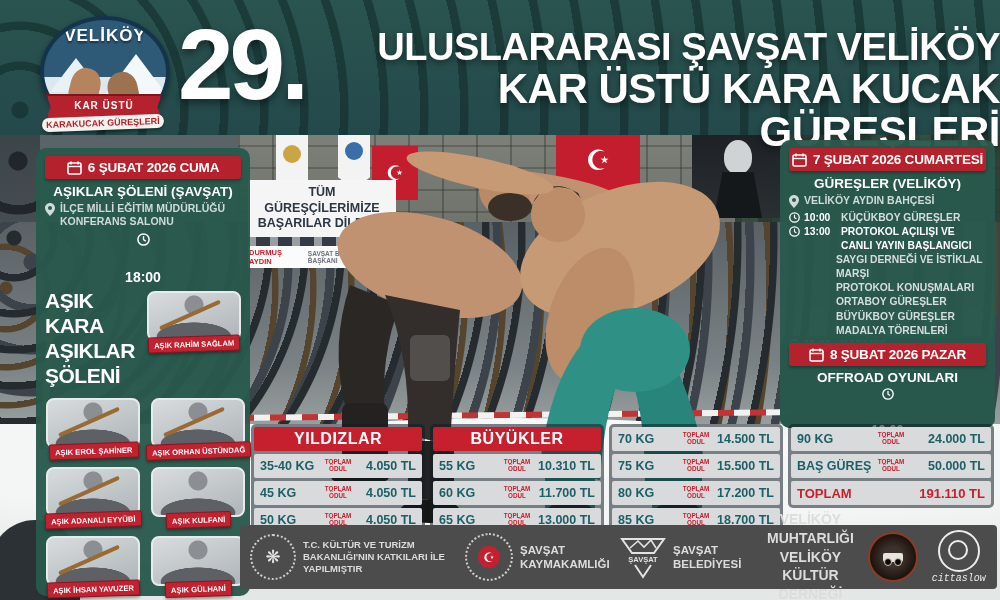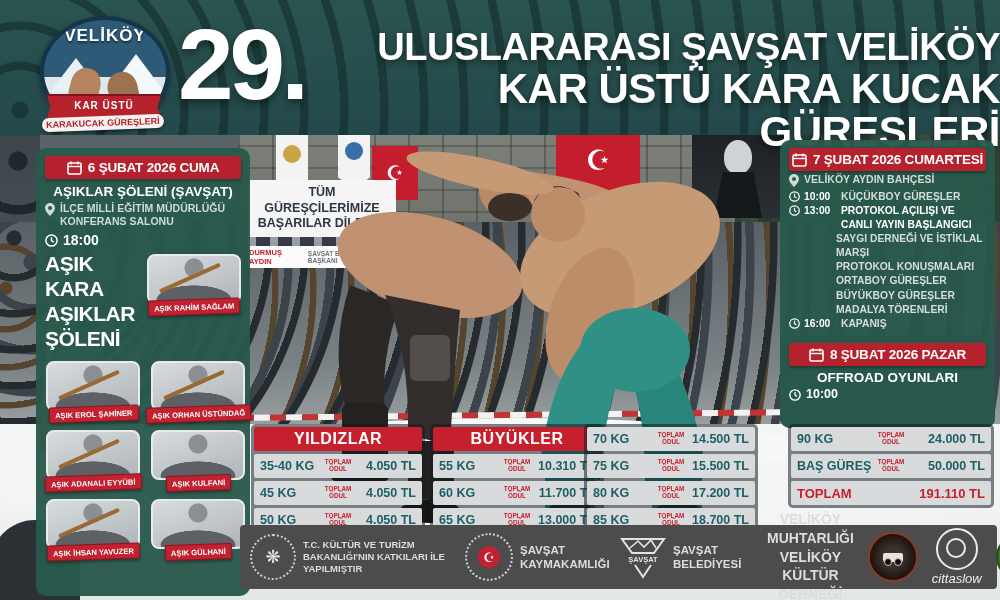--- a/index.html
+++ b/index.html
@@ -76,21 +76,21 @@
     color:#b5222d;font-weight:900;font-size:9px;text-align:center;padding:2px 0;transform:rotate(-2deg);box-shadow:0 2px 3px rgba(0,0,0,.35);}
   
   .panel{position:absolute;background:rgba(41,88,76,.96);border-radius:10px;z-index:6;color:#fff;}
   .panel-left{left:36px;top:148px;width:214px;height:448px;padding:8px 9px;box-sizing:border-box;}
   .panel-right{left:780px;top:140px;width:215px;height:288px;padding:8px 9px;box-sizing:border-box;}
   .panel-right2{left:780px;top:336px;width:215px;height:92px;padding:7px 9px;box-sizing:border-box;}
   .dateband{background:#b5222d;border-radius:3px;display:flex;align-items:center;justify-content:center;gap:6px;
     font-weight:900;font-size:13.5px;padding:4px 2px;letter-spacing:-.2px;box-shadow:0 2px 3px rgba(0,0,0,.3);}
   .evtitle{font-weight:900;font-size:13.5px;text-align:center;margin:5px 0 3px;}
   .locrow{display:flex;gap:5px;align-items:flex-start;color:#cfdbd7;font-size:10.5px;font-weight:700;line-height:1.25;margin:2px 0;}
-  .timerow{display:flex;gap:5px;align-items:center;font-weight:900;font-size:14px;margin:4px 0;}
+  .timerow{display:flex;gap:23px;align-items:center;font-weight:900;font-size:14px;margin:4px 0;flex-direction:column;}
   .headline-wrap{display:flex;margin-top:4px;}
   .headline{font-size:21px;font-weight:900;line-height:1.18;letter-spacing:-.5px;width:102px;}
   .perf-card{display:flex;flex-direction:column;align-items:center;}
   .perf-photo{width:90px;height:46px;border-radius:8px;background:
       radial-gradient(circle at 50% 26%,#8b8f93 0 9px,transparent 10px),
       radial-gradient(120% 90% at 50% 95%,#5d6166 0 34%,transparent 35%),
       linear-gradient(160deg,#d8dcde,#aeb4b8);
     border:2px solid #e8ebe9;position:relative;overflow:hidden;}
   .perf-photo .saz{position:absolute;left:8px;top:20px;width:66px;height:4px;background:#9a6a35;transform:rotate(-24deg);border-radius:2px;}
   .perf-name{margin-top:-5px;background:#c22130;border:1px solid #8e141f;color:#fff;font-weight:800;font-size:7.6px;
@@ -123,21 +123,21 @@
   .kay-logo{width:44px;height:44px;border:2px dotted #cfcfcf;display:flex;align-items:center;justify-content:center;}
   .kay-logo .inner{width:22px;height:22px;border-radius:50%;background:#c22130;color:#fff;font-size:13px;display:flex;align-items:center;justify-content:center;}
   .dernek{text-align:center;font-weight:900;font-size:14px;line-height:1.35;flex:1;}
   .offroad{width:46px;height:46px;background:radial-gradient(circle,#30201498 30%,#1d120c 70%);border:2px solid #8a3b2a;display:flex;align-items:center;justify-content:center;}
   .offroad .jeep{width:20px;height:9px;background:#e8e3dd;border-radius:2px;position:relative;}
   .offroad .jeep:before,.offroad .jeep:after{content:"";position:absolute;bottom:-4px;width:6px;height:6px;border-radius:50%;background:#0d0906;border:1px solid #cfcabf;}
   .offroad .jeep:before{left:1px}.offroad .jeep:after{right:1px}
   .citta{display:flex;flex-direction:column;align-items:center;gap:1px;}
   .citta .shell{width:38px;height:38px;border:2.5px solid #ececec;border-radius:50%;position:relative;}
   .citta .shell:before{content:"";position:absolute;left:8px;top:8px;width:16px;height:16px;border:2.5px solid #ececec;border-radius:50%;}
-  .citta .word{font-family:Liberation Sans, sans-serif;font-style:italic;font-size:13px;color:#ececec;}
+  .citta .word{font-family:Liberation Mono, monospace;font-style:italic;font-size:10px;color:#ececec;}
   .green-logo{width:42px;height:42px;background:radial-gradient(circle at 50% 40%,#79a83d 0 30%,#2f6b1e 70%);border:2px solid #244f17;}
   svg{display:block;}
 </style>
 </head>
 <body>
 
 <div class="poster">
 
   <div class="scene">
     <div class="side-crowd"></div>
@@ -303,20 +303,21 @@
   <aside class="panel panel-right">
     <div class="dateband">
       <svg class="ic" width="15" height="14" viewBox="0 0 15 14">
           <rect x="1" y="2" width="13" height="11" rx="1.5" fill="none" stroke="#fff" stroke-width="1.6"></rect>
           <line x1="4" y1="0.5" x2="4" y2="3.5" stroke="#fff" stroke-width="1.6"></line>
           <line x1="11" y1="0.5" x2="11" y2="3.5" stroke="#fff" stroke-width="1.6"></line>
           <line x1="1" y1="5.5" x2="14" y2="5.5" stroke="#fff" stroke-width="1.4"></line>
         </svg>
       <span>7 ŞUBAT 2026 CUMARTESİ</span>
     </div>
+    <div class="evtitle">GÜREŞLER (VELİKÖY)</div>
     <div class="locrow">
       <svg class="ic" width="10" height="13" viewBox="0 0 10 13">
           <path d="M5 0C2.2 0 0 2.2 0 5c0 3.4 5 8 5 8s5-4.6 5-8C10 2.2 7.8 0 5 0zm0 7A2 2 0 1 1 5 3a2 2 0 0 1 0 4z" fill="#cfdbd7"></path>
         </svg>
       <span>VELİKÖY AYDIN BAHÇESİ</span>
     </div>
     <div class="sched">
       <div class="sched-line">
         <svg class="ic" width="11" height="11" viewBox="0 0 13 13">
             <circle cx="6.5" cy="6.5" r="5.6" fill="none" stroke="#fff" stroke-width="1.5"></circle>
@@ -409,21 +410,21 @@
           <span class="pw">60 KG</span>
           <span class="pl">TOPLAM ÖDÜL</span>
           <span class="pp">11.700 TL</span>
         </div>
       <div class="prow">
           <span class="pw">65 KG</span>
           <span class="pl">TOPLAM ÖDÜL</span>
           <span class="pp">13.000 TL</span>
         </div>
     </div>
-    <div class="ptable" style="left:584px;">
+    <div class="ptable" style="left:609px;">
       <div class="prow">
           <span class="pw">70 KG</span>
           <span class="pl">TOPLAM ÖDÜL</span>
           <span class="pp">14.500 TL</span>
         </div>
       <div class="prow">
           <span class="pw">75 KG</span>
           <span class="pl">TOPLAM ÖDÜL</span>
           <span class="pp">15.500 TL</span>
         </div>

